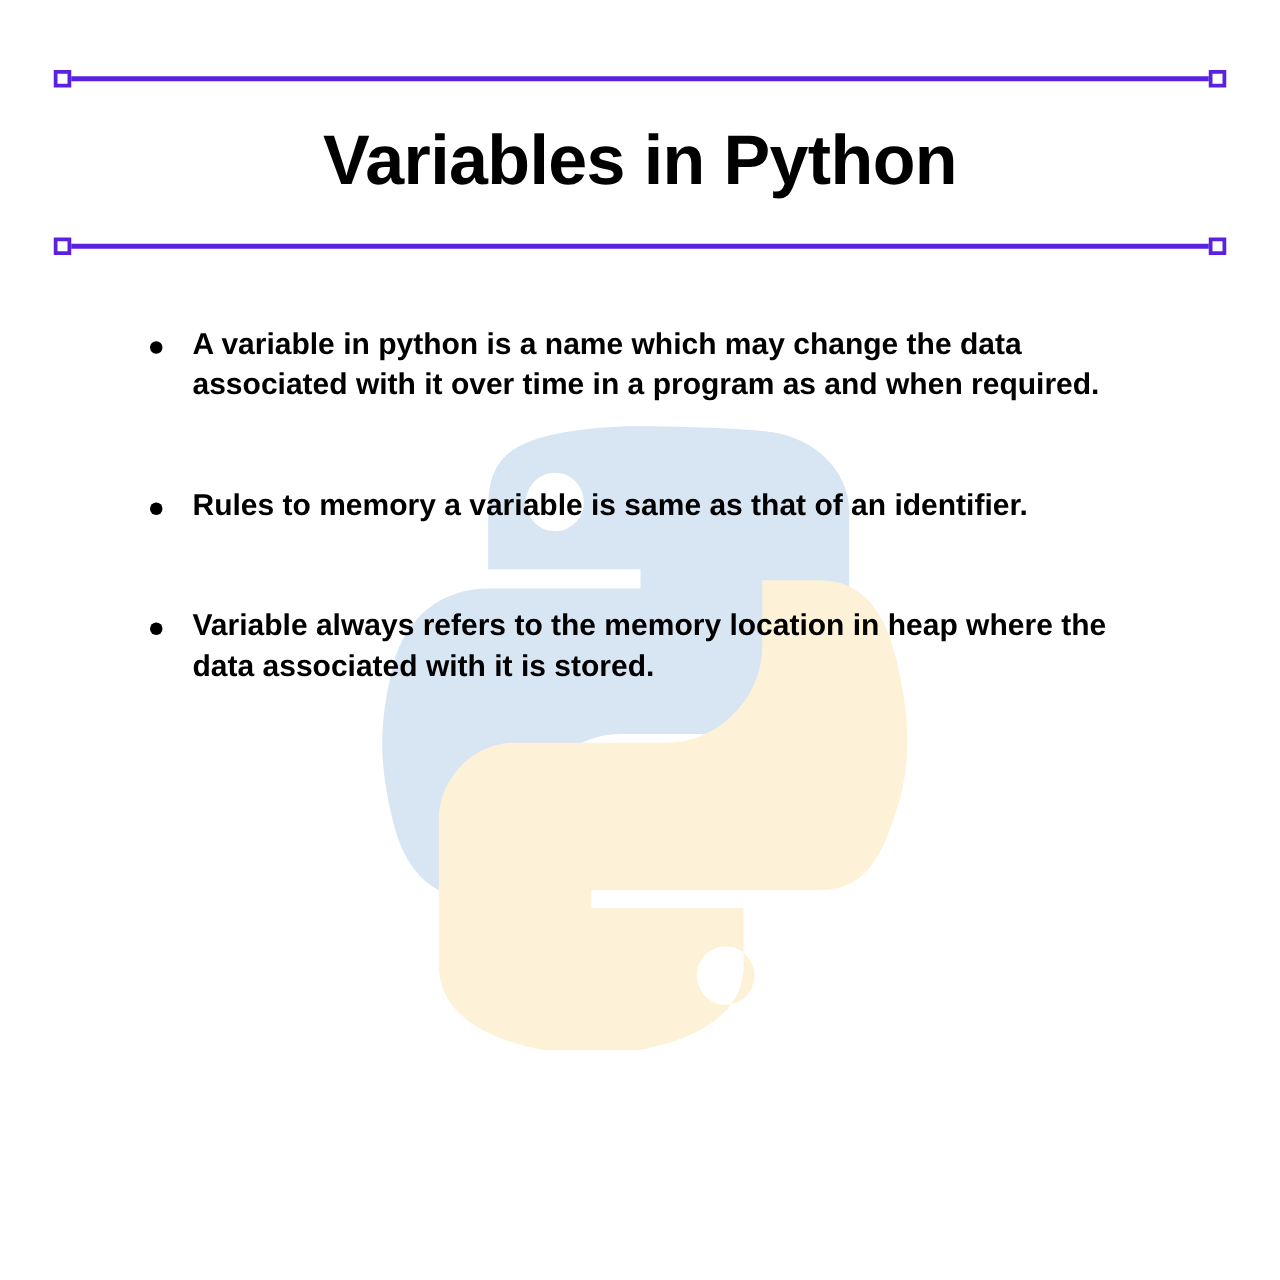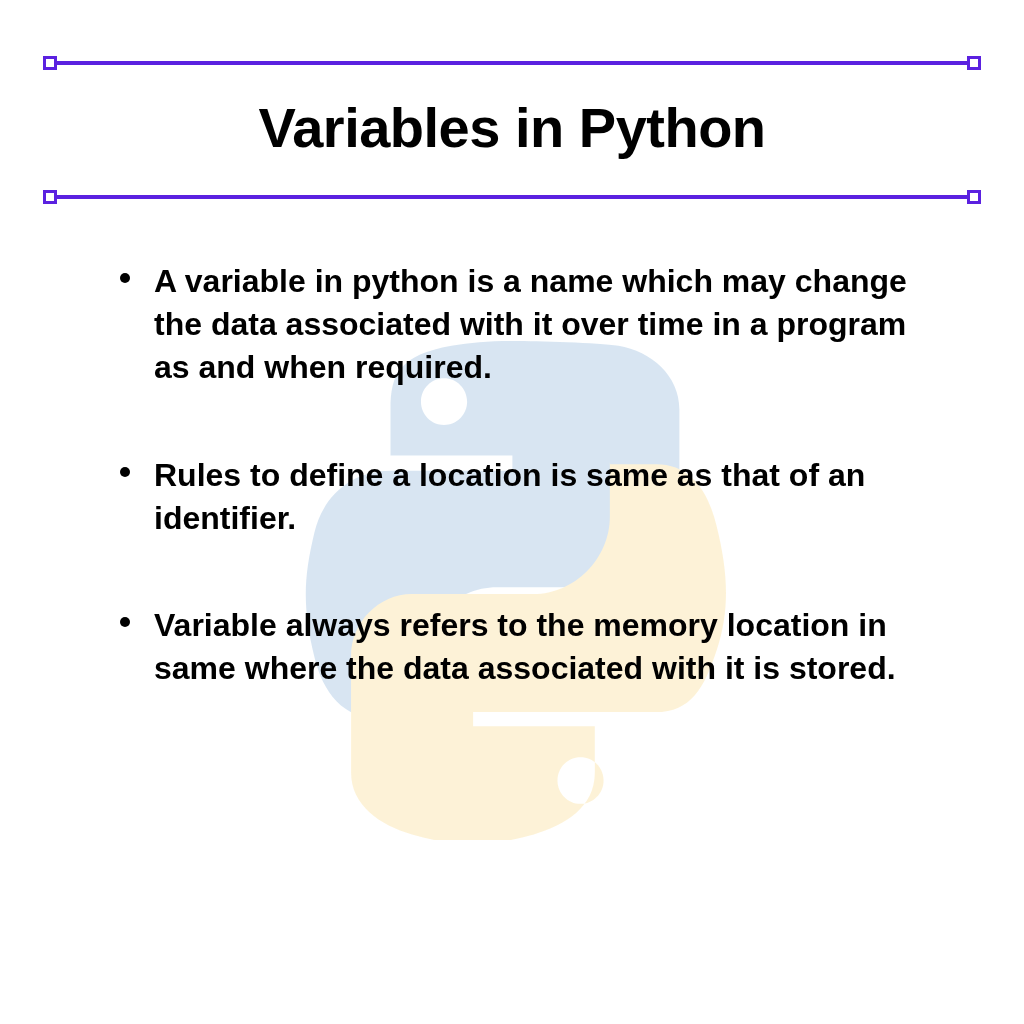--- a/index.html
+++ b/index.html
@@ -60,21 +60,21 @@
   }
   .bullets {
     position: absolute;
     top: 260px;
     left: 120px;
     right: 100px;
     list-style: none;
   }
   .bullets li {
     position: relative;
-    font-size: 32px;
+    font-size: 24px;
     font-weight: 700;
     color: #000;
     line-height: 1.35;
     margin-bottom: 64px;
     padding-left: 34px;
   }
   .bullets li::before {
     content: "";
     position: absolute;
     left: 0;
@@ -101,16 +101,16 @@
 
   <h1 class="title">Variables in Python</h1>
 
   <div class="decor-line line-bottom">
     <span class="endcap left"></span>
     <span class="endcap right"></span>
   </div>
 
   <ul class="bullets">
     <li>A variable in python is a name which may change the data associated with it over time in a program as and when required.</li>
-    <li>Rules to define a location is same as that of an identifier.</li>
-    <li>Variable always refers to the memory location in same where the data associated with it is stored.</li>
+    <li>Rules to memory a variable is same as that of an identifier.</li>
+    <li>Variable always refers to the memory location in heap where the data associated with it is stored.</li>
   </ul>
 </div>
 
 </body></html>

